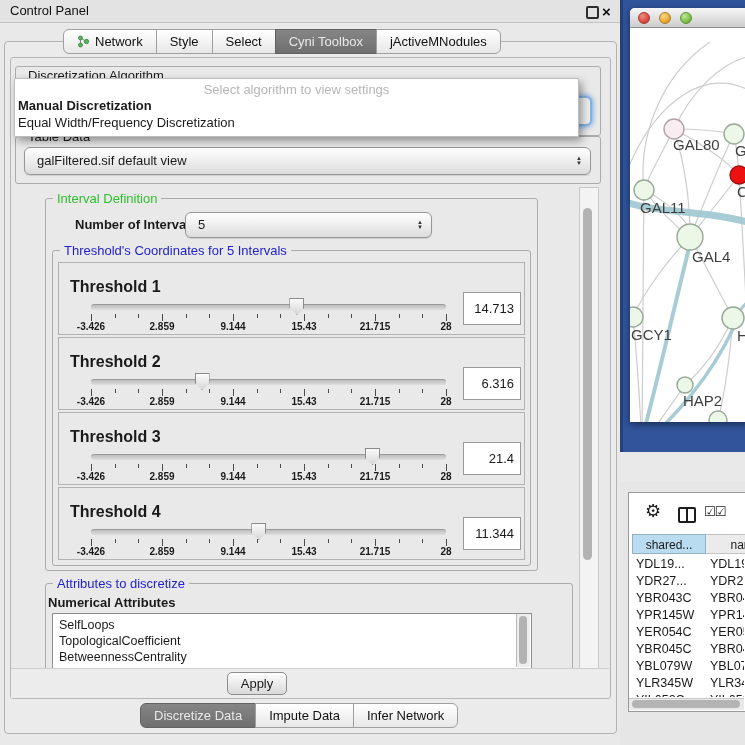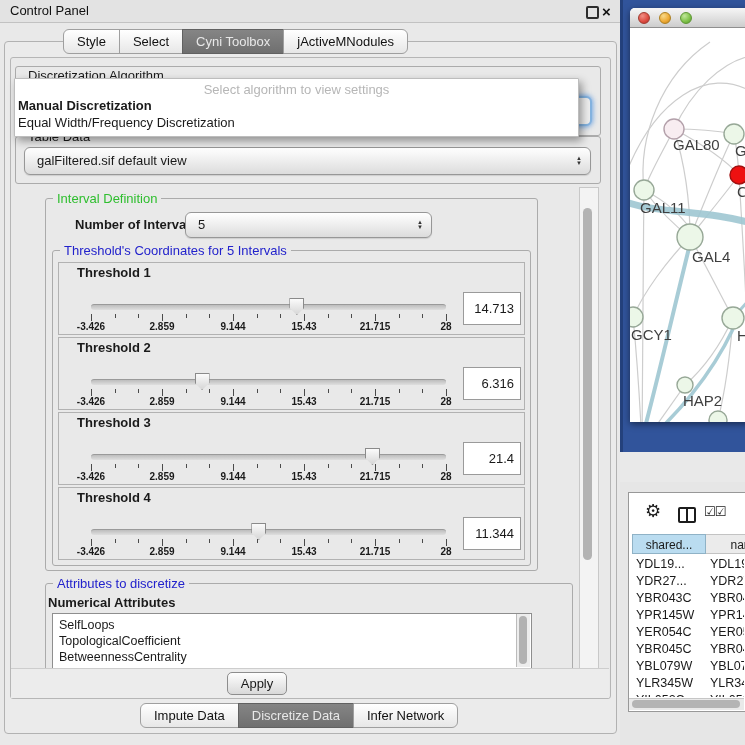--- a/index.html
+++ b/index.html
@@ -43,21 +43,21 @@
       box-shadow:3px 4px 9px rgba(0,0,0,.38);z-index:50;border-radius:1px;}
   .popup-hint{position:absolute;top:3px;left:0;width:100%;text-align:center;font-size:13px;color:#b6b6b6;}
   .popup-item{position:absolute;left:3px;font-size:13px;white-space:nowrap;}
   .popup-item.b{font-weight:bold;}
   
   .vsb{position:absolute;left:579px;top:187px;width:18px;height:480px;background:#f3f3f3;
       border:1px solid #c8c8c8;}
   .vsb .thumb{position:absolute;left:3px;top:20px;width:9px;height:352px;background:#b3b3b3;border-radius:5px;}
   
   .thr-panel{position:absolute;left:58px;width:465px;height:71px;border:1px solid #b2b2b2;background:#e9e9e9;}
-  .thr-label{position:absolute;left:11px;top:2px;font-weight:bold;font-size:13px;margin-left:7px;}
+  .thr-label{position:absolute;left:11px;top:15px;font-weight:bold;font-size:16px;}
   .track{position:absolute;left:32px;top:41px;width:355px;height:5px;border-radius:3px;
       background:linear-gradient(#bdbdbd,#dfdfdf);border-top:1px solid #9a9a9a;}
   .handle{position:absolute;width:13px;height:15px;background:linear-gradient(#fbfbfb,#d7d7d7);
       border:1px solid #8a8a8a;clip-path:polygon(0 0,100% 0,100% 58%,50% 100%,0 58%);top:35px;}
   .tick{position:absolute;width:1px;background:#4a4a4a;top:0;}
   .ticks{position:absolute;left:32px;top:51px;width:355px;height:8px;}
   .ticklabels{position:absolute;left:32px;top:58px;width:355px;height:12px;}
   .ticklabel{position:absolute;transform:translateX(-50%);font-size:10px;font-weight:bold;white-space:nowrap;}
   .thr-value{position:absolute;left:404px;top:29px;width:50px;height:31px;background:#fff;border:1px solid #9a9a9a;
       font-size:13px;text-align:right;line-height:31px;padding-right:6px;}
@@ -110,20 +110,30 @@
 <div class="control-panel">
   <div class="cp-titlebar">
     <span class="cp-title">Control Panel</span>
     <span class="float-btn"></span>
     <span class="close-btn">×</span>
   </div>
 
   <div class="tabbedpane"></div>
   <div class="segrow" style="left:63px;top:29px;" id="top-tabs">
       <div class="seg">
+        <svg width="13" height="13">
+          <line x1="3.5" y1="3" x2="3.5" y2="10" stroke="#888" stroke-width="1"></line>
+          <line x1="3.5" y1="3" x2="9.5" y2="6.5" stroke="#888" stroke-width="1"></line>
+          <circle cx="3.5" cy="3" r="2" fill="#58b558" stroke="#2e7d32" stroke-width=".7"></circle>
+          <circle cx="3.5" cy="10" r="2" fill="#58b558" stroke="#2e7d32" stroke-width=".7"></circle>
+          <circle cx="9.5" cy="6.5" r="2.2" fill="#58b558" stroke="#2e7d32" stroke-width=".7"></circle>
+        </svg>
+        <span>Network</span>
+      </div>
+      <div class="seg">
         <span>Style</span>
       </div>
       <div class="seg">
         <span>Select</span>
       </div>
       <div class="seg sel">
         <span>Cyni Toolbox</span>
       </div>
       <div class="seg">
         <span>jActiveMNodules</span>
@@ -310,25 +320,25 @@
       <div class="attr-item">BetweennessCentrality</div>
     </div>
   <div class="attr-sb">
       <div class="thumb"></div>
     </div>
 
   <div class="apply-strip"></div>
   <div class="apply-btn">Apply</div>
 
   <div class="segrow" style="left:140px;top:703px;" id="bottom-tabs">
-      <div class="seg">
-        <span>Impute Data</span>
-      </div>
       <div class="seg sel">
         <span>Discretize Data</span>
+      </div>
+      <div class="seg">
+        <span>Impute Data</span>
       </div>
       <div class="seg">
         <span>Infer Network</span>
       </div>
     </div>
 </div>
 
 <div class="right-panel">
   <div class="net-bg"></div>
   <div class="net-window">

